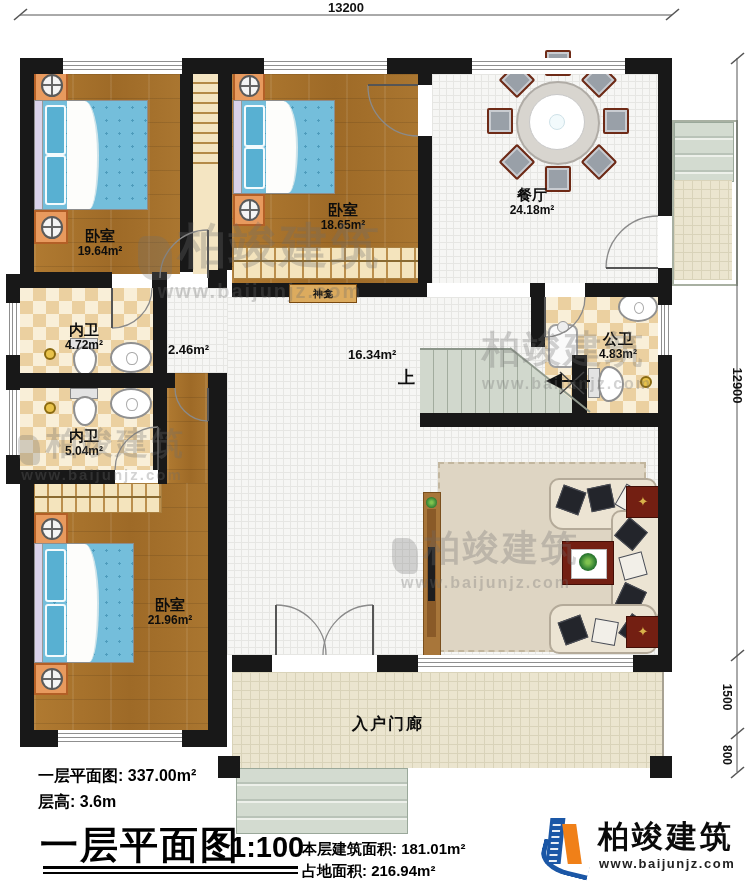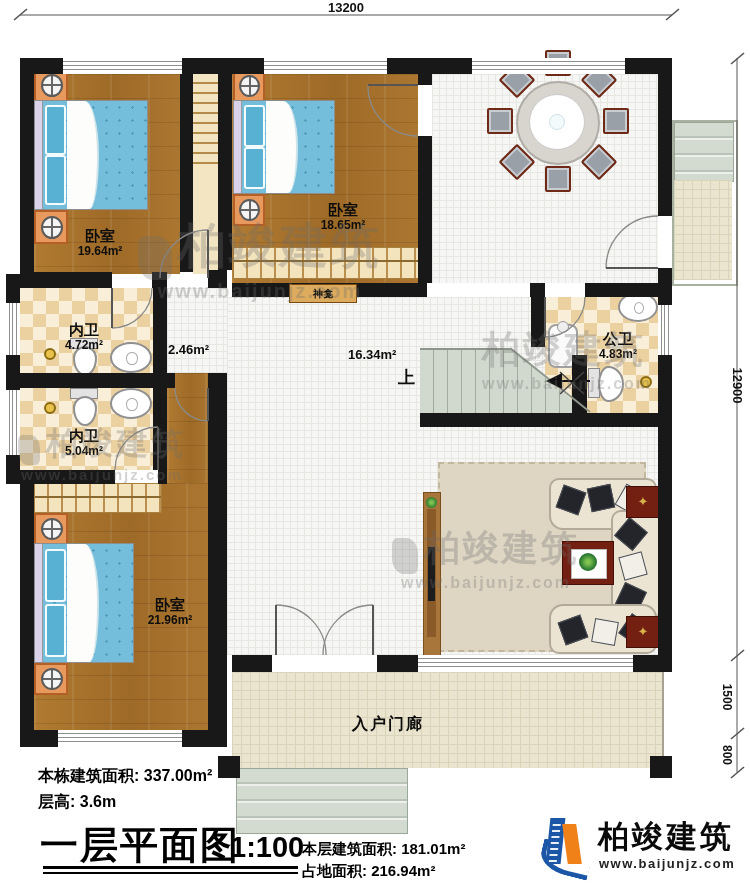--- a/index.html
+++ b/index.html
@@ -298,20 +298,24 @@
   <div class="dimt dimv" style="left:707px;top:748px;width:40px;font-size:12px;">800</div>
 
   <div class="rlabel" style="left:40px;top:228px;width:120px;">
     <div class="rname">卧室</div>
     <div class="rarea">19.64m²</div>
   </div>
   <div class="rlabel" style="left:283px;top:202px;width:120px;">
     <div class="rname">卧室</div>
     <div class="rarea">18.65m²</div>
   </div>
+  <div class="rlabel" style="left:472px;top:187px;width:120px;">
+    <div class="rname">餐厅</div>
+    <div class="rarea">24.18m²</div>
+  </div>
   <div class="rlabel" style="left:40px;top:322px;width:88px;">
     <div class="rname">内卫</div>
     <div class="rarea">4.72m²</div>
   </div>
   <div class="rlabel" style="left:40px;top:428px;width:88px;">
     <div class="rname">内卫</div>
     <div class="rarea">5.04m²</div>
   </div>
   <div class="rlabel" style="left:574px;top:331px;width:88px;">
     <div class="rname">公卫</div>
@@ -338,21 +342,21 @@
   </div>
   <div class="wm" style="left:482px;top:324px;">
     <div><span class="t" style="font-size:38px;">柏竣建筑</span></div>
     <div class="u" style="font-size:16px;">www.baijunjz.com</div>
   </div>
   <div class="wm" style="left:392px;top:524px;">
     <div><span class="ic" style="width:26px;height:36px;"></span><span class="t" style="font-size:36px;">柏竣建筑</span></div>
     <div class="u" style="font-size:16px;">www.baijunjz.com</div>
   </div>
 
-  <div class="info" style="left:38px;top:766px;">本栋建筑面积: 337.00m²</div>
+  <div class="info" style="left:38px;top:766px;">一层平面图: 337.00m²</div>
   <div class="info" style="left:38px;top:792px;">层高: 3.6m</div>
   <div class="plan-title" style="left:40px;top:820px;">一层平面图</div>
   <div class="abs" style="left:43px;top:866px;width:255px;height:3px;background:#000;"></div>
   <div class="abs" style="left:43px;top:872px;width:255px;height:2px;background:#000;"></div>
   <div class="scale" style="left:230px;top:831px;">1:100</div>
   <div class="info2" style="left:302px;top:840px;">本层建筑面积: 181.01m²</div>
   <div class="info2" style="left:302px;top:862px;">占地面积: 216.94m²</div>
 
   <div class="abs" style="left:520px;top:806px;width:226px;height:80px;">
     <div class="abs" style="left:18px;top:8px;width:52px;height:64px;">

